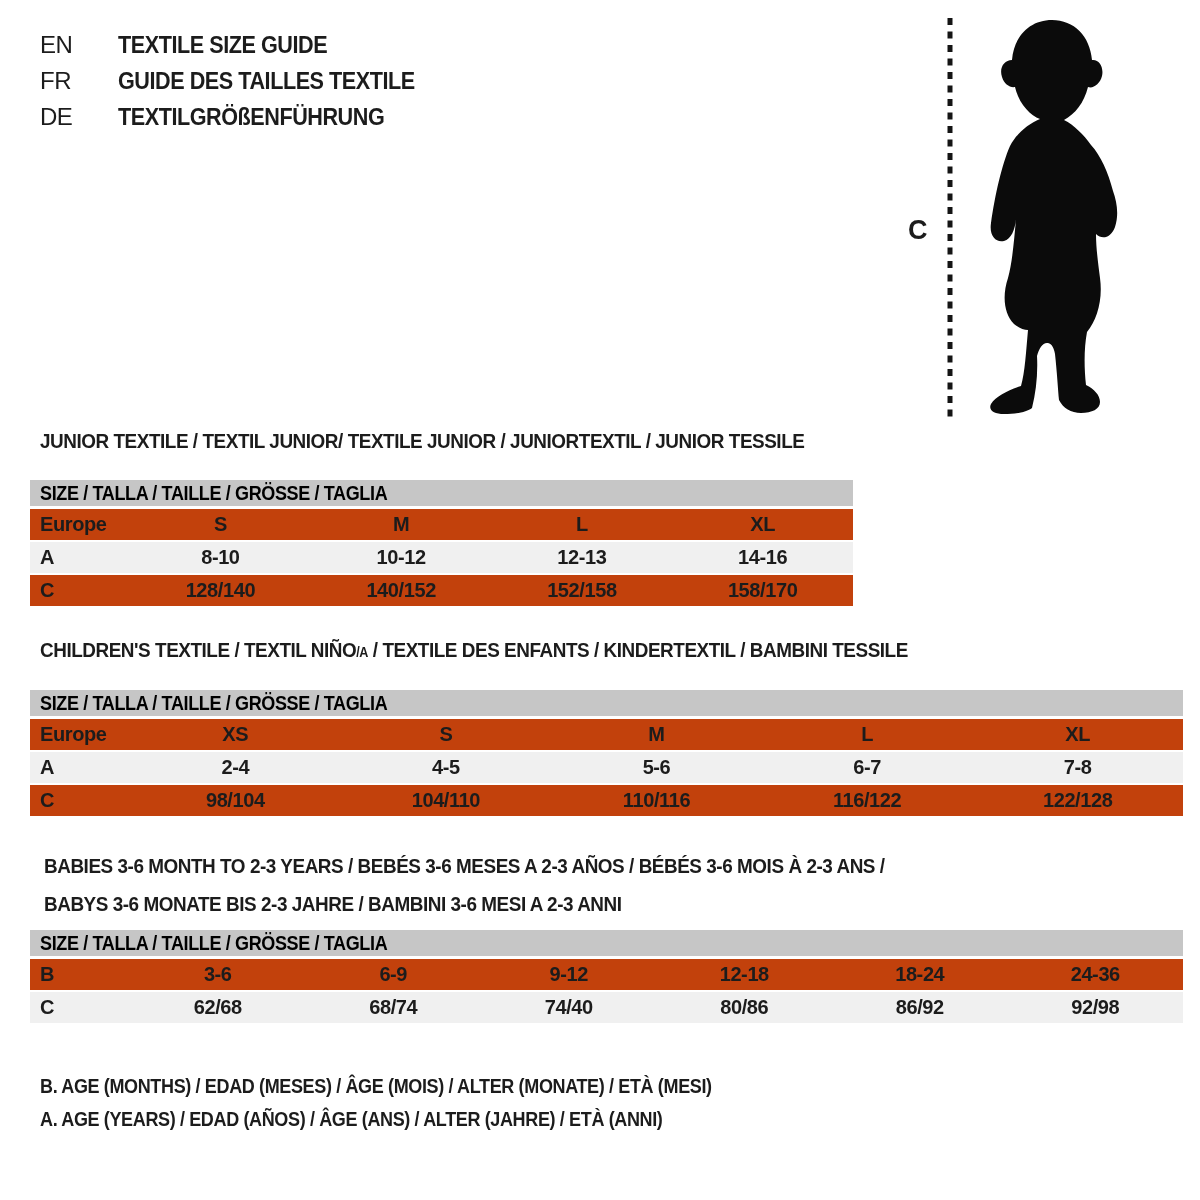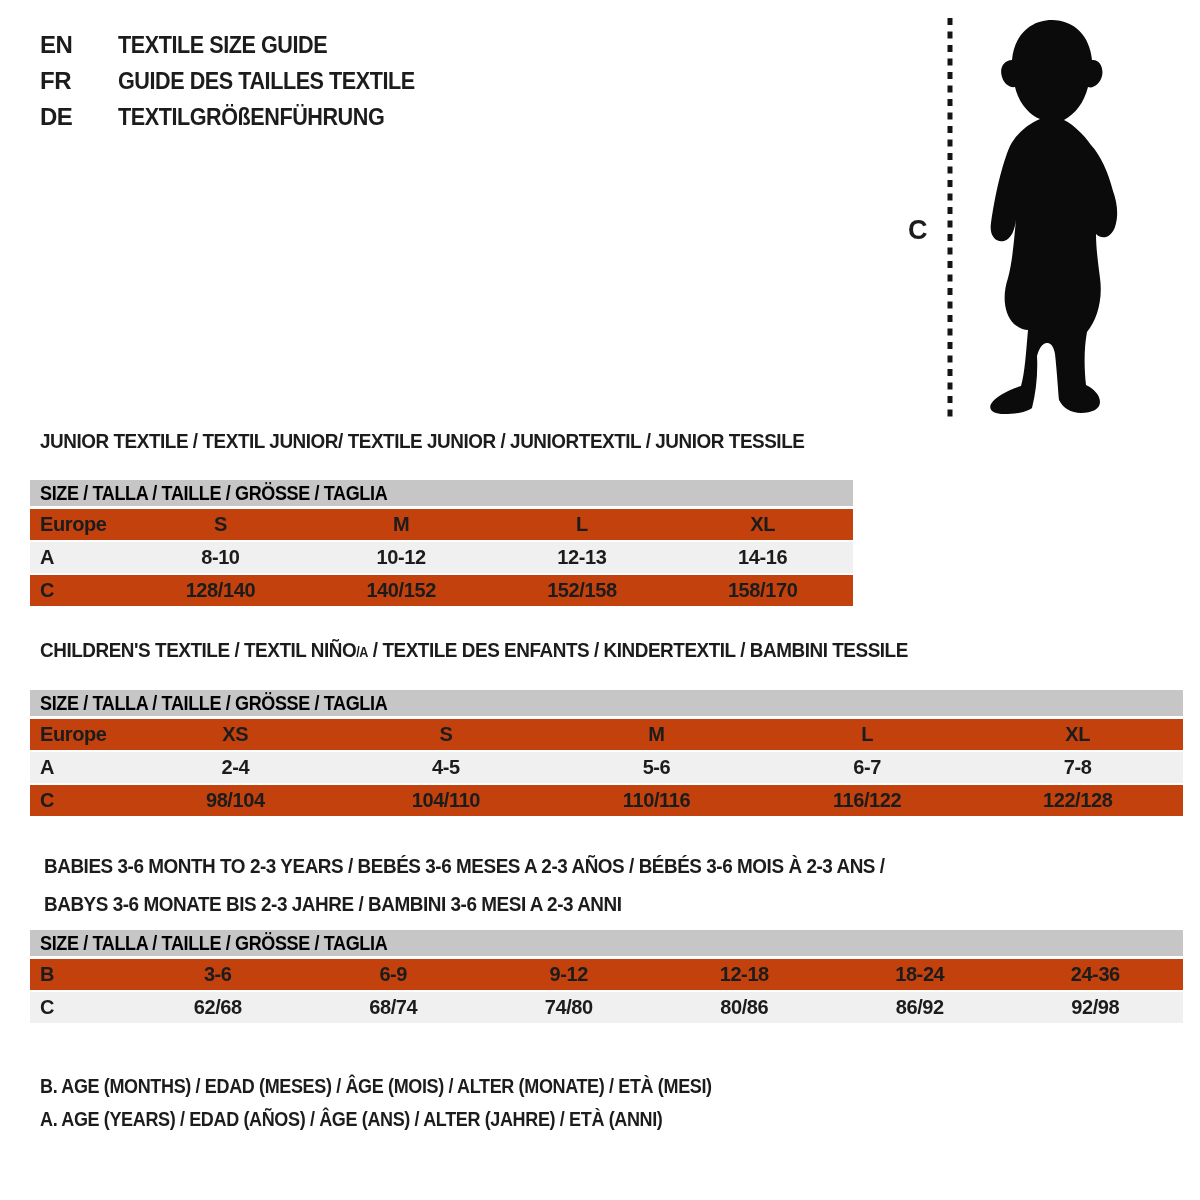--- a/index.html
+++ b/index.html
@@ -5,21 +5,21 @@
   html,body{margin:0;padding:0;}
   body{
     width:1200px;height:1200px;background:#ffffff;position:relative;
     font-family:"Liberation Sans", sans-serif;color:#1c1c1c;overflow:hidden;
   }
   .cond{display:inline-block;transform:scaleX(0.9);transform-origin:0 50%;white-space:nowrap;}
 
   
   .lang-block{position:absolute;left:40px;top:27px;}
   .lang-row{display:flex;height:36px;align-items:center;}
-  .lang-code{width:78px;font-weight:bold;font-size:24px;letter-spacing:-0.5px;}
+  .lang-code{width:78px;font-weight:normal;font-size:24px;letter-spacing:-0.5px;}
   .lang-label{font-weight:bold;font-size:24px;letter-spacing:-0.5px;}
 
   
   .figure-c{position:absolute;left:908px;top:215px;font-size:27px;font-weight:bold;}
   .dash-line{position:absolute;left:945px;top:16px;}
   .toddler-svg{position:absolute;left:964px;top:12px;}
 
   
   .sec-title{position:absolute;margin:0;font-size:21px;font-weight:bold;letter-spacing:-0.5px;white-space:nowrap;}
   .sub{font-size:14px;}
@@ -210,21 +210,21 @@
     <td>6-9</td>
     <td>9-12</td>
     <td>12-18</td>
     <td>18-24</td>
     <td>24-36</td>
   </tr>
   <tr class="row-gray rowline">
     <td class="lbl">C</td>
     <td>62/68</td>
     <td>68/74</td>
-    <td>74/80</td>
+    <td>74/40</td>
     <td>80/86</td>
     <td>86/92</td>
     <td>92/98</td>
   </tr>
 </tbody>
   </table>
 
 <div class="legend">
   <div><span class="cond">B. AGE (MONTHS) / EDAD (MESES) / ÂGE (MOIS) / ALTER (MONATE) / ETÀ (MESI)</span></div>
   <div><span class="cond">A. AGE (YEARS) / EDAD (AÑOS) / ÂGE (ANS) / ALTER (JAHRE) / ETÀ (ANNI)</span></div>

